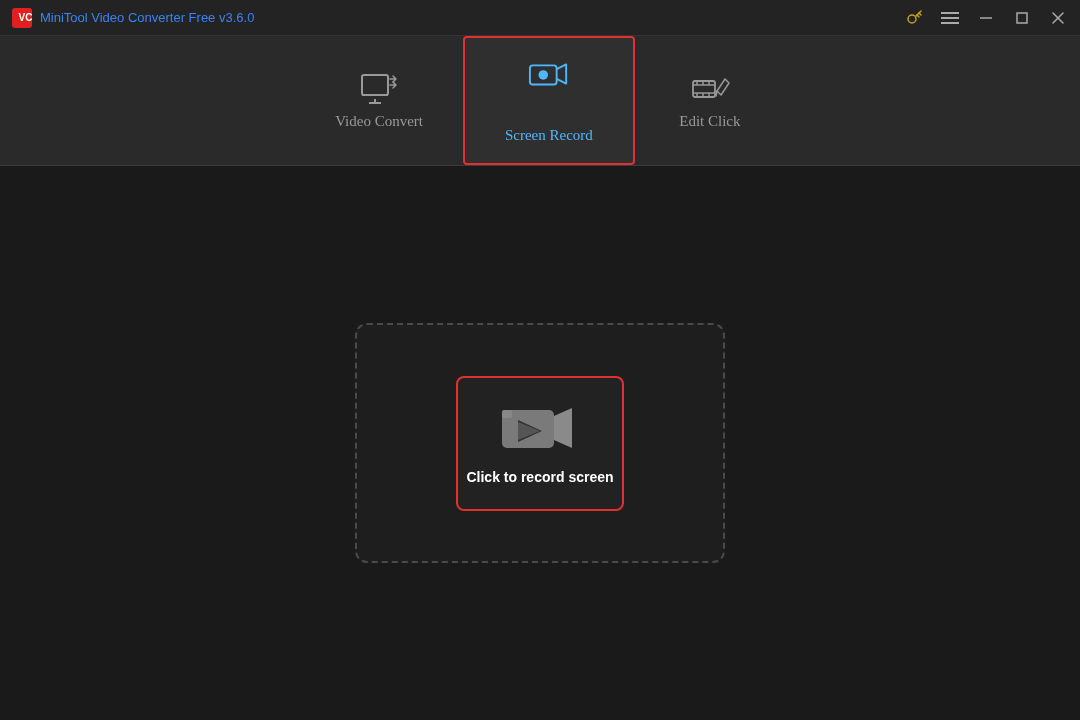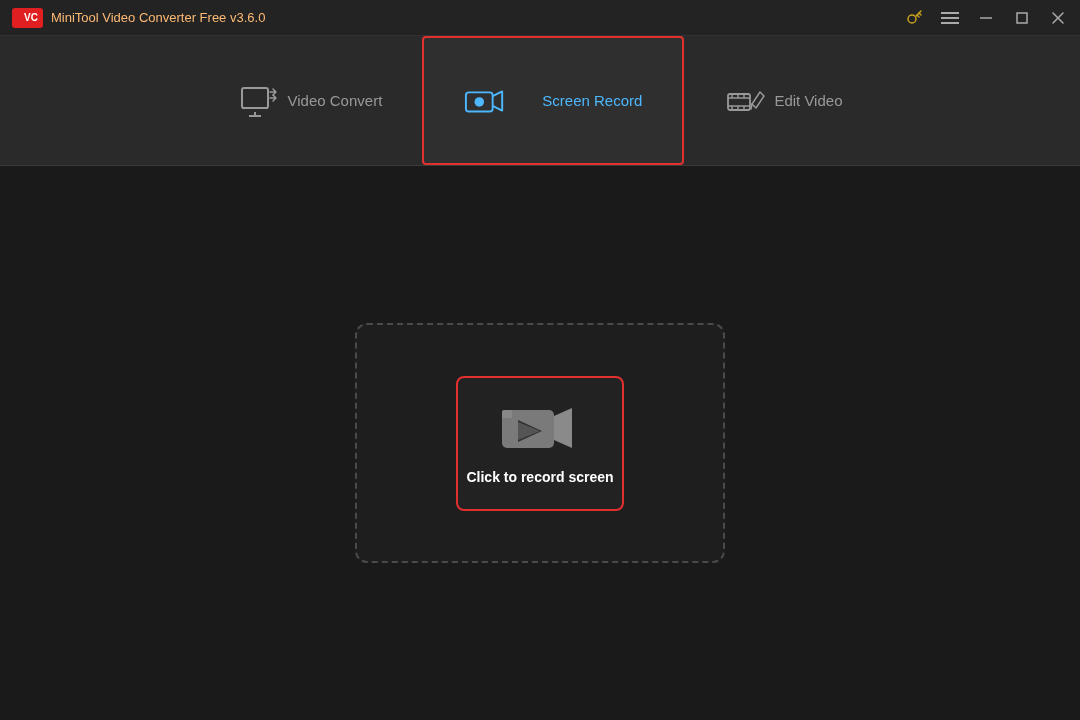--- a/index.html
+++ b/index.html
@@ -24,36 +24,36 @@
       border-bottom: 1px solid #333;
     }
 
     .title-bar-left {
       display: flex;
       align-items: center;
       gap: 8px;
     }
 
     .app-logo {
-      width: 31px;
+      width: 20px;
       height: 20px;
       background: #e02020;
       border-radius: 3px;
       display: flex;
       align-items: center;
       justify-content: center;
       font-weight: bold;
       font-size: 10px;
       color: white;
       flex-shrink: 0;
       padding-left: 7px;
     }
 
     .title-bar-title {
-      color: #fdba74;
+      color: #3b82f6;
       font-size: 13px;
     }
 
     .title-bar-controls {
       display: flex;
       align-items: center;
       gap: 16px;
     }
 
     .title-bar-controls .ctrl-btn {
@@ -74,30 +74,31 @@
       align-items: stretch;
       background: #2a2a2a;
       border-bottom: 1px solid #3a3a3a;
       height: 130px;
       justify-content: center;
       gap: 0;
     }
 
     .nav-item {
       display: flex;
-      flex-direction: row;
+      flex-direction: column;
       align-items: center;
       justify-content: center;
       padding: 16px 40px;
       cursor: pointer;
       color: #999;
       gap: 8px;
       position: relative;
       min-width: 150px;
       transition: color 0.15s;
+      font-family: Liberation Serif, serif;
     }
 
     .nav-item.active {
       color: #4db8ff;
       border: 2px solid #e03030;
       border-radius: 4px;
       background: #2f2f2f;
       gap: 36px;
     }
 
@@ -267,21 +268,21 @@
         <line x1="14" y1="10" x2="14" y2="14" stroke="#999" stroke-width="1.5"></line>
         <line x1="20" y1="10" x2="20" y2="14" stroke="#999" stroke-width="1.5"></line>
         <line x1="8" y1="22" x2="8" y2="26" stroke="#999" stroke-width="1.5"></line>
         <line x1="14" y1="22" x2="14" y2="26" stroke="#999" stroke-width="1.5"></line>
         <line x1="20" y1="22" x2="20" y2="26" stroke="#999" stroke-width="1.5"></line>
 
         <path d="M28 20 L36 8 L40 12 L32 24 Z" stroke="#999" stroke-width="1.5" fill="none" stroke-linejoin="round"></path>
         <line x1="28" y1="20" x2="27" y2="25" stroke="#999" stroke-width="1.5" stroke-linecap="round"></line>
       </svg>
     </div>
-    <span class="nav-label">Edit Video</span>
+    <span class="nav-label">Edit Click</span>
   </div>
 
 </div>
 
 <div class="main-content">
   <div class="record-container">
     <div class="record-btn">
 
       <div class="camera-icon-wrap">
         <svg width="80" height="56" viewBox="0 0 80 56" fill="none">

